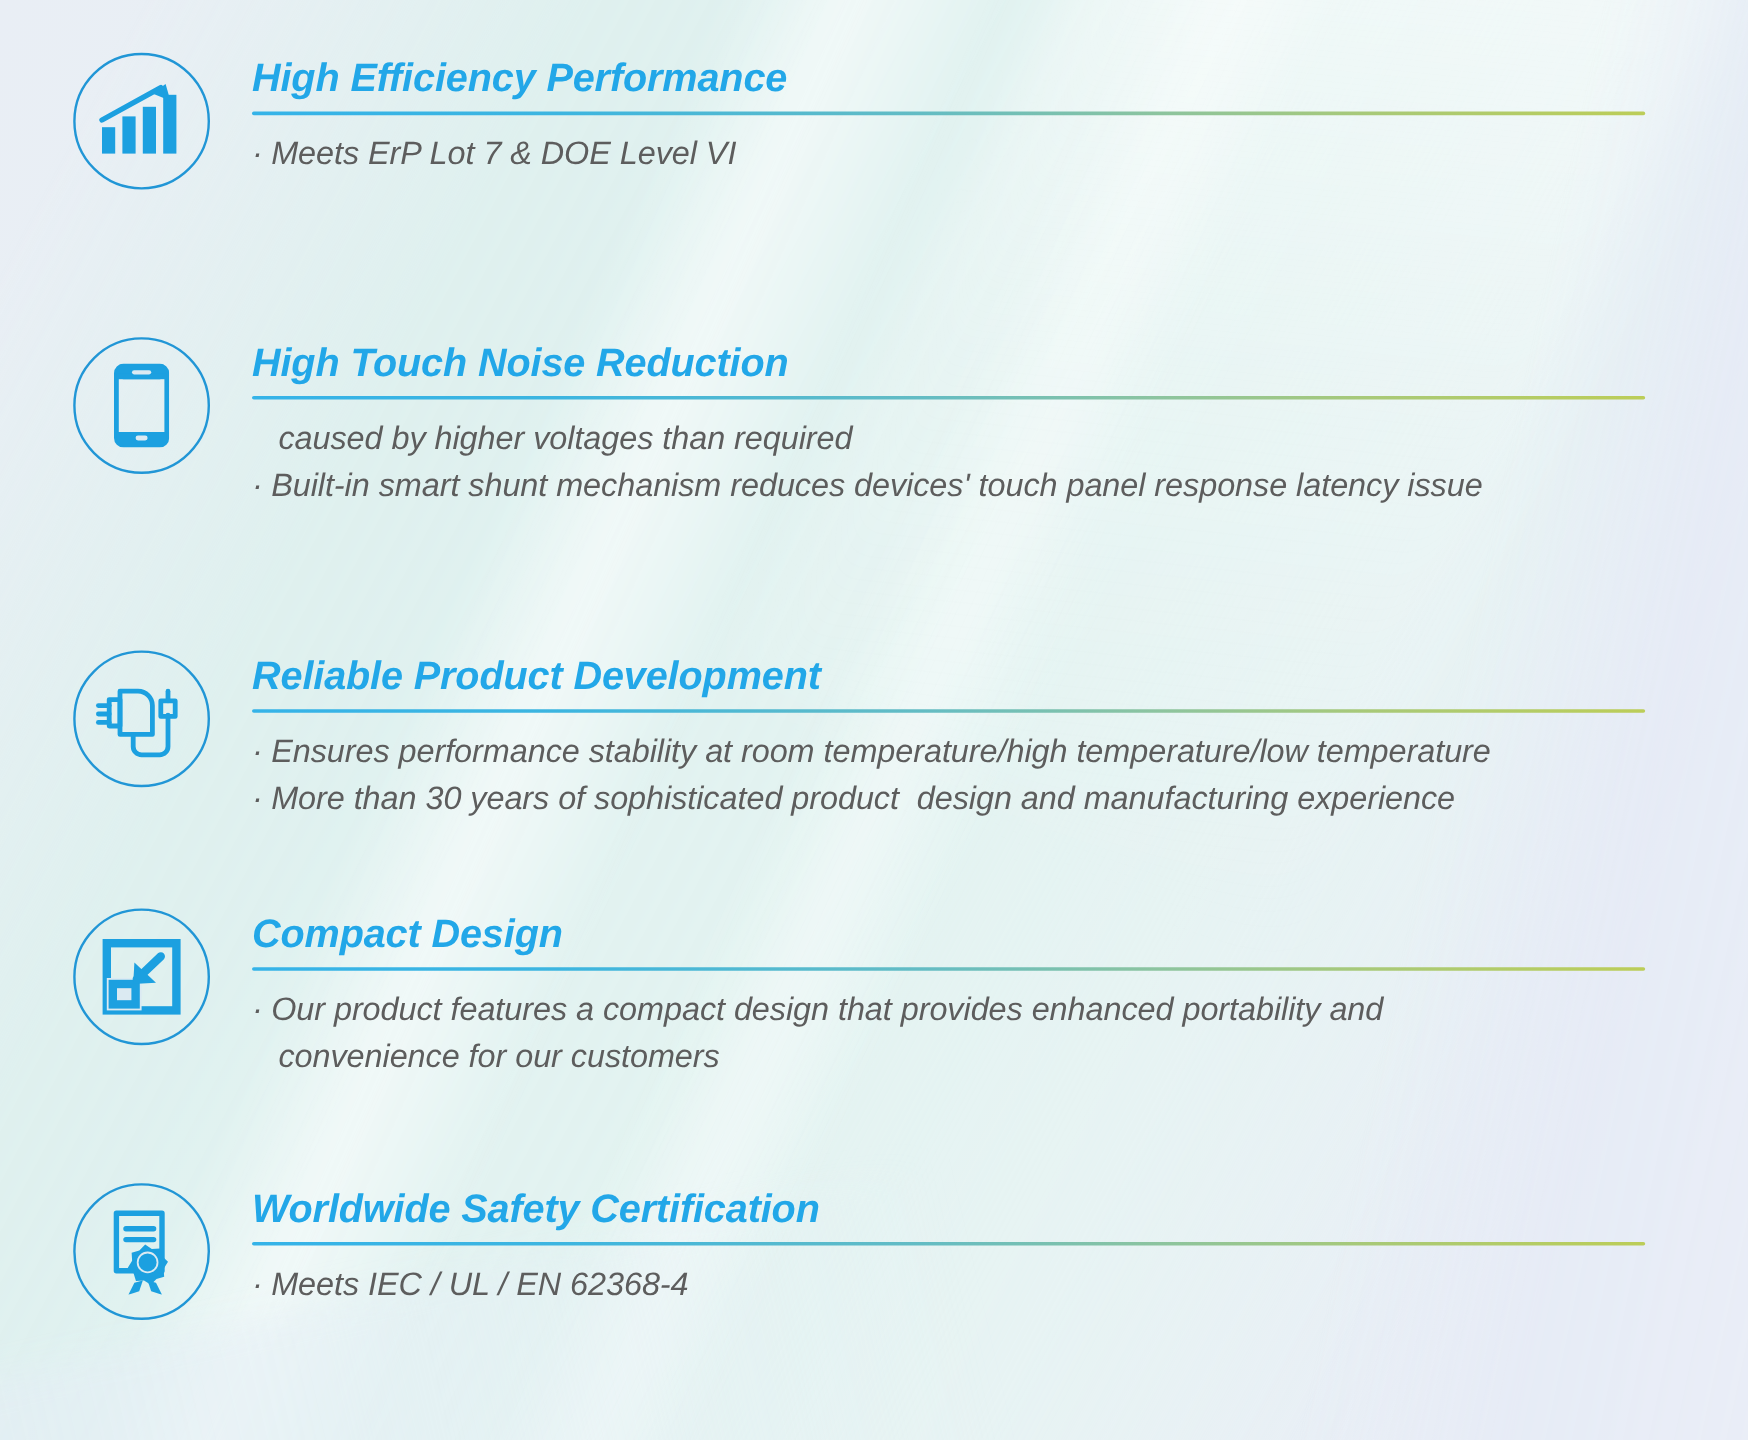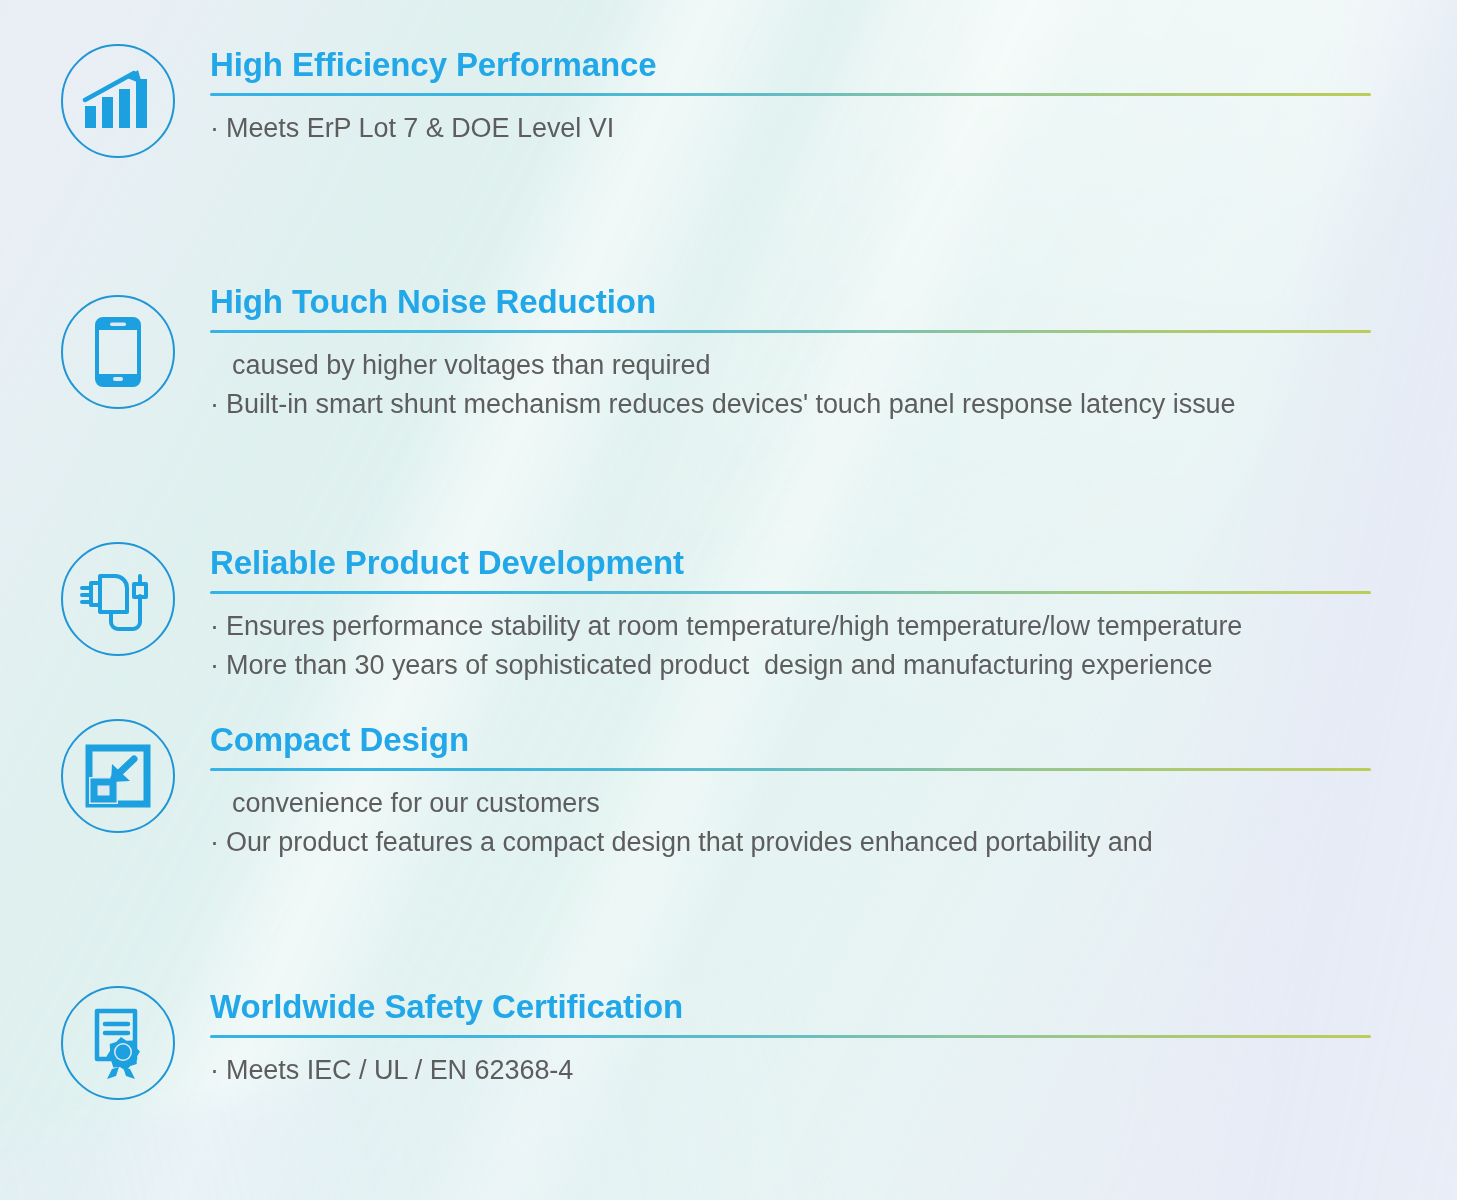--- a/index.html
+++ b/index.html
@@ -130,20 +130,21 @@
     z-index: 5;
     padding: 0;
   }
 
   .feature-row {
     position: absolute;
     display: flex;
     align-items: flex-start;
     left: 0;
     width: 1166px;
+    font-style: italic;
   }
 
   .icon-badge {
     position: relative;
     width: 114px;
     height: 114px;
     margin-left: 61px;
     flex: 0 0 auto;
     border-radius: 50%;
     border: 2px solid #2196d6;
@@ -200,23 +201,23 @@
     color: #5d5d5d;
     margin-right: 7px;
   }
 
   .bullet-line.cont {
     padding-left: 22px;
   }
 
   
   #row-0 { top: 44px; }
-  #row-1 { top: 281px; align-items: center; }
+  #row-1 { top: 281px; }
   #row-2 { top: 542px; }
-  #row-3 { top: 719px; }
+  #row-3 { top: 757px; }
   #row-4 { top: 986px; }
 </style>
 </head>
 <body>
 
 <div class="bg-root">
   <div class="bg-band band-teal-main"></div>
   <div class="bg-band band-light-1"></div>
   <div class="bg-band band-light-2"></div>
   <div class="bg-band band-haze"></div>
@@ -307,22 +308,22 @@
           <rect x="9" y="38" width="19" height="17" fill="none" stroke="#1ca0e0" stroke-width="7"></rect>
           <path d="M49 15 L29 34" stroke="#1ca0e0" stroke-width="7" stroke-linecap="round"></path>
           <path d="M26 38 L27 20 L45 37 Z" fill="#1ca0e0"></path>
         </svg>
       </span>
     </div>
     <div class="feature-body">
       <div class="feature-title">Compact Design</div>
       <div class="feature-divider"></div>
       <div class="feature-bullets">
+        <div class="bullet-line"><span class="dot">·</span><span>Our product features a compact design that provides enhanced portability and</span></div>
         <div class="bullet-line cont"><span>convenience for our customers</span></div>
-        <div class="bullet-line"><span class="dot">·</span><span>Our product features a compact design that provides enhanced portability and</span></div>
       </div>
     </div>
   </div>
 
   <div class="feature-row" id="row-4">
     <div class="icon-badge">
       <span>
         <svg width="66" height="72" viewBox="0 0 66 72" fill="none">
           <path d="M12 4 H50 V52 H12 Z" fill="none" stroke="#1ca0e0" stroke-width="4.5" stroke-linejoin="round"></path>
           <path d="M20 17 H43" stroke="#1ca0e0" stroke-width="4.5" stroke-linecap="round"></path>

